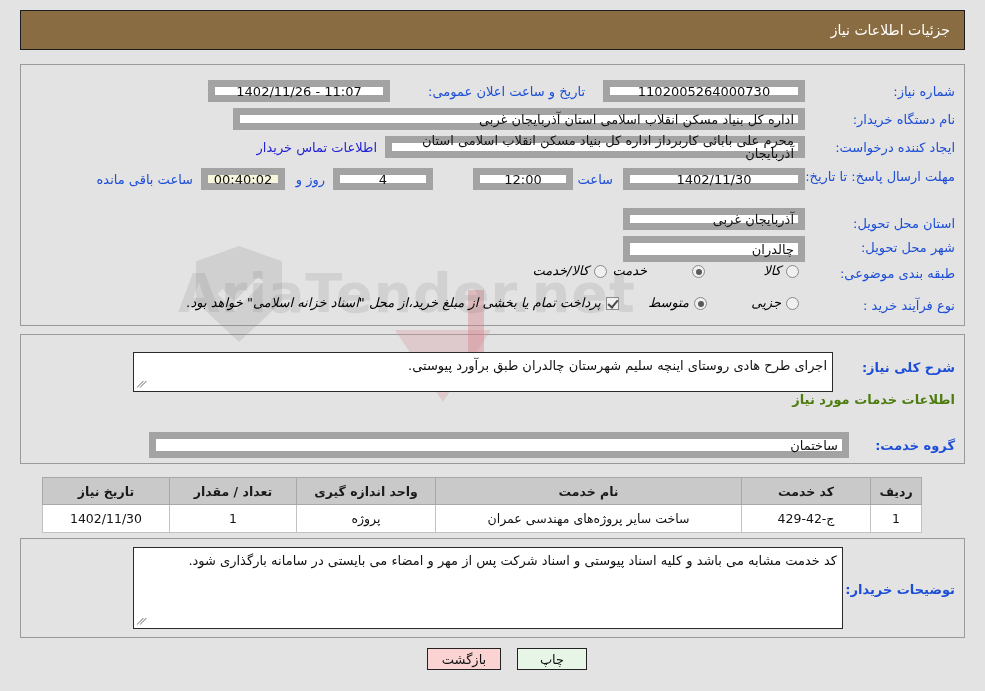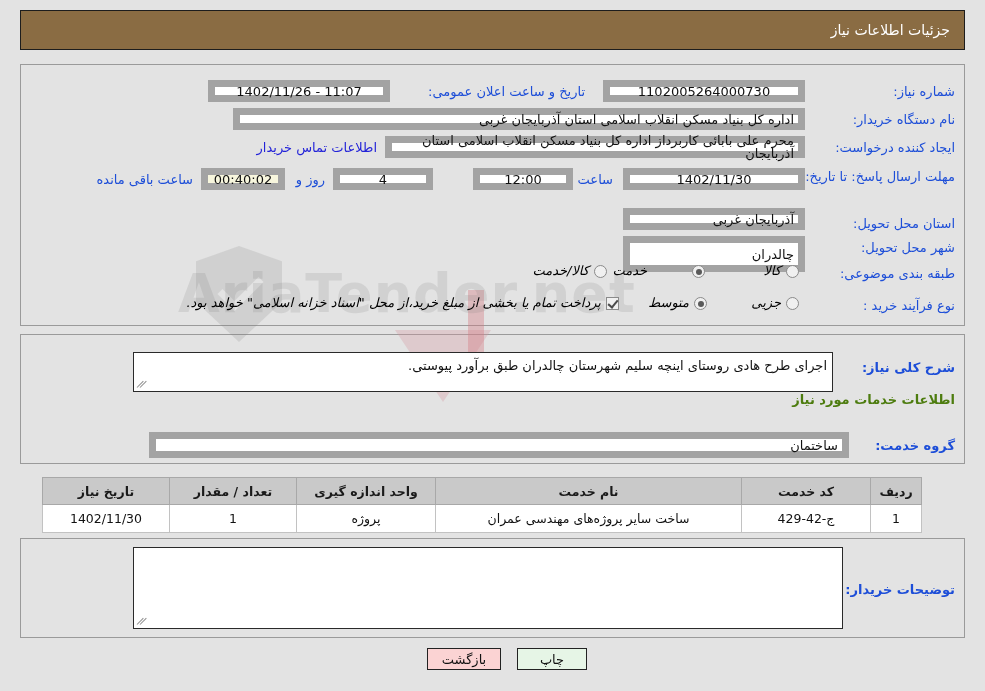--- a/index.html
+++ b/index.html
@@ -320,21 +320,21 @@
 <div class="fld center" style="right:412px; top:168px; width:100px; height:22px;">12:00</div>
 <div class="fld center" style="right:552px; top:168px; width:100px; height:22px;">4</div>
 <div class="lbl" style="right:660px; top:172px;">روز و</div>
 <div class="fld center yellow" style="right:700px; top:168px; width:84px; height:22px;">00:40:02</div>
 <div class="lbl" style="right:792px; top:172px;">ساعت باقی مانده</div>
 
 <div class="lbl" style="right:30px; top:216px; width:140px;">استان محل تحویل:</div>
 <div class="fld right" style="right:180px; top:208px; width:182px; height:22px;">آذربایجان غربی</div>
 
 <div class="lbl" style="right:30px; top:240px; width:140px;">شهر محل تحویل:</div>
-<div class="fld right" style="right:180px; top:236px; width:182px; height:36px;">چالدران</div>
+<div class="fld right" style="right:180px; top:236px; width:182px; height:26px;">چالدران</div>
 
 <div class="lbl" style="right:30px; top:266px; width:140px;">طبقه بندی موضوعی:</div>
 <div class="radio-wrap" style="right:186px; top:263px;">
   <span class="radio"></span>
   <span>کالا</span>
 </div>
 <div class="radio-wrap" style="right:280px; top:263px;gap:45px;">
   <span class="radio on"></span>
   <span>خدمت</span>
 </div>
@@ -388,17 +388,18 @@
         <td>پروژه</td>
         <td>1</td>
         <td>1402/11/30</td>
       </tr>
     </tbody>
   </table>
 </div>
 
 <div class="lbl bold" style="right:30px; top:582px; width:120px;">توضیحات خریدار:</div>
 <div class="ta" style="right:142px; top:547px; width:710px; height:82px;">
+  <span>کد خدمت مشابه می باشد و کلیه اسناد پیوستی و اسناد شرکت پس از مهر و امضاء می بایستی در سامانه بارگذاری شود.</span>
   <span class="grip"></span>
 </div>
 
 <div class="btn print" style="left:517px; top:648px; width:70px; height:22px;">چاپ</div>
 <div class="btn back" style="left:427px; top:648px; width:74px; height:22px;">بازگشت</div>
 
 </body></html>

